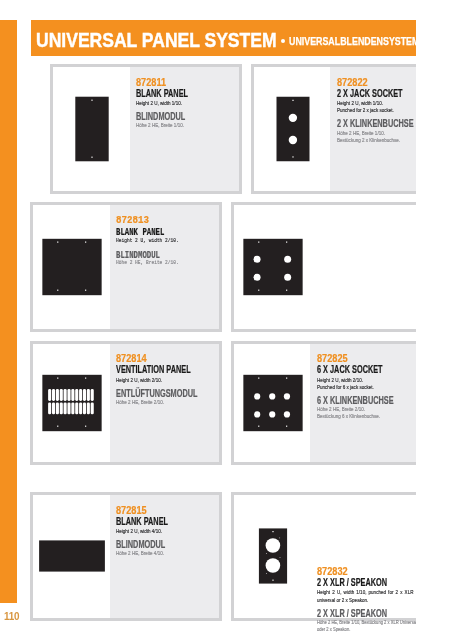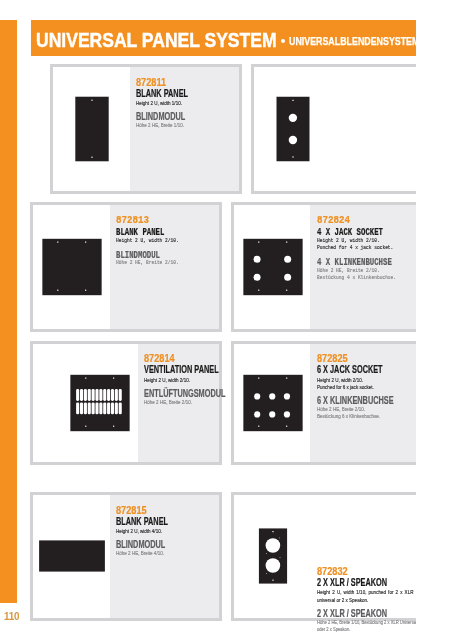--- a/index.html
+++ b/index.html
@@ -61,20 +61,29 @@
         <div class="cell" style="height: 130px;">
           <div class="imgbox">
             <svg width="33" height="64.5" viewBox="0 0 33 64.5">
               <rect x="0" y="0" width="33" height="64.5" fill="#231f20"></rect>
               <rect x="15.9" y="3" width="1.2" height="1.2" fill="#ffffff"></rect>
               <rect x="15.9" y="59.6" width="1.2" height="1.2" fill="#ffffff"></rect>
               <circle cx="16.4" cy="21.1" r="4.2" fill="#ffffff"></circle>
               <circle cx="16.4" cy="43.3" r="4.2" fill="#ffffff"></circle>
             </svg>
           </div>
+          <div class="txtbox">
+            <div class="tx code" style="top:10.5px">872822</div>
+            <div class="tx title-en" style="top:21.5px">2 X JACK SOCKET</div>
+            <div class="tx desc" style="top:33.2px;line-height:7.25px">Height 2 U, width 1/10.</div>
+            <div class="tx desc" style="top:40.45px;line-height:7.25px">Punched for 2 x jack socket.</div>
+            <div class="tx title-de" style="top:52.300000000000004px">2 X KLINKENBUCHSE</div>
+            <div class="tx desc-de" style="top:62.5px;line-height:7.25px">Höhe 2 HE, Breite 1/10.</div>
+            <div class="tx desc-de" style="top:69.75px;line-height:7.25px">Bestückung 2 x Klinkenbuchse.</div>
+          </div>
         </div>
       </div>
       <div class="row" style="top: 138px; font-family: Liberation Mono, monospace;">
         <div class="cell" style="height: 129.5px;">
           <div class="imgbox">
             <svg width="59.3" height="56.4" viewBox="0 0 59.3 56.4">
               <rect x="0" y="0" width="59.3" height="56.4" fill="#231f20"></rect>
               <rect x="14.8" y="2.6999999999999997" width="1.2" height="1.2" fill="#ffffff"></rect>
               <rect x="42.699999999999996" y="2.6999999999999997" width="1.2" height="1.2" fill="#ffffff"></rect>
               <rect x="14.8" y="50.8" width="1.2" height="1.2" fill="#ffffff"></rect>
@@ -96,33 +105,24 @@
               <rect x="14.8" y="2.6999999999999997" width="1.2" height="1.2" fill="#ffffff"></rect>
               <rect x="42.699999999999996" y="2.6999999999999997" width="1.2" height="1.2" fill="#ffffff"></rect>
               <rect x="14.8" y="50.8" width="1.2" height="1.2" fill="#ffffff"></rect>
               <rect x="42.699999999999996" y="50.8" width="1.2" height="1.2" fill="#ffffff"></rect>
               <circle cx="13.7" cy="20.4" r="3.5" fill="#ffffff"></circle>
               <circle cx="44.3" cy="20.4" r="3.5" fill="#ffffff"></circle>
               <circle cx="13.7" cy="38.5" r="3.5" fill="#ffffff"></circle>
               <circle cx="44.3" cy="38.5" r="3.5" fill="#ffffff"></circle>
             </svg>
           </div>
-          <div class="txtbox">
-            <div class="tx code" style="top:10.5px">872824</div>
-            <div class="tx title-en" style="top:21.5px">4 X JACK SOCKET</div>
-            <div class="tx desc" style="top:33.2px;line-height:7.25px">Height 2 U, width 2/10.</div>
-            <div class="tx desc" style="top:40.45px;line-height:7.25px">Punched for 4 x jack socket.</div>
-            <div class="tx title-de" style="top:52.300000000000004px">4 X KLINKENBUCHSE</div>
-            <div class="tx desc-de" style="top:62.5px;line-height:7.25px">Höhe 2 HE, Breite 2/10.</div>
-            <div class="tx desc-de" style="top:69.75px;line-height:7.25px">Bestückung 4 x Klinkenbuchse.</div>
-          </div>
         </div>
       </div>
       <div class="row" style="top: 276.5px;">
-        <div class="cell" style="height: 124px; padding-left: 28px;">
+        <div class="cell" style="height: 124px;">
           <div class="imgbox">
             <svg width="59.3" height="56.4" viewBox="0 0 59.3 56.4">
               <rect x="0" y="0" width="59.3" height="56.4" fill="#231f20"></rect>
               <rect x="14.8" y="2.6999999999999997" width="1.2" height="1.2" fill="#ffffff"></rect>
               <rect x="42.699999999999996" y="2.6999999999999997" width="1.2" height="1.2" fill="#ffffff"></rect>
               <rect x="14.8" y="50.8" width="1.2" height="1.2" fill="#ffffff"></rect>
               <rect x="42.699999999999996" y="50.8" width="1.2" height="1.2" fill="#ffffff"></rect>
               <rect x="5.75" y="14.3" width="3.1" height="11.8" rx="1.3" fill="#ffffff"></rect>
               <rect x="9.620000000000001" y="14.3" width="3.1" height="11.8" rx="1.3" fill="#ffffff"></rect>
               <rect x="13.49" y="14.3" width="3.1" height="11.8" rx="1.3" fill="#ffffff"></rect>

